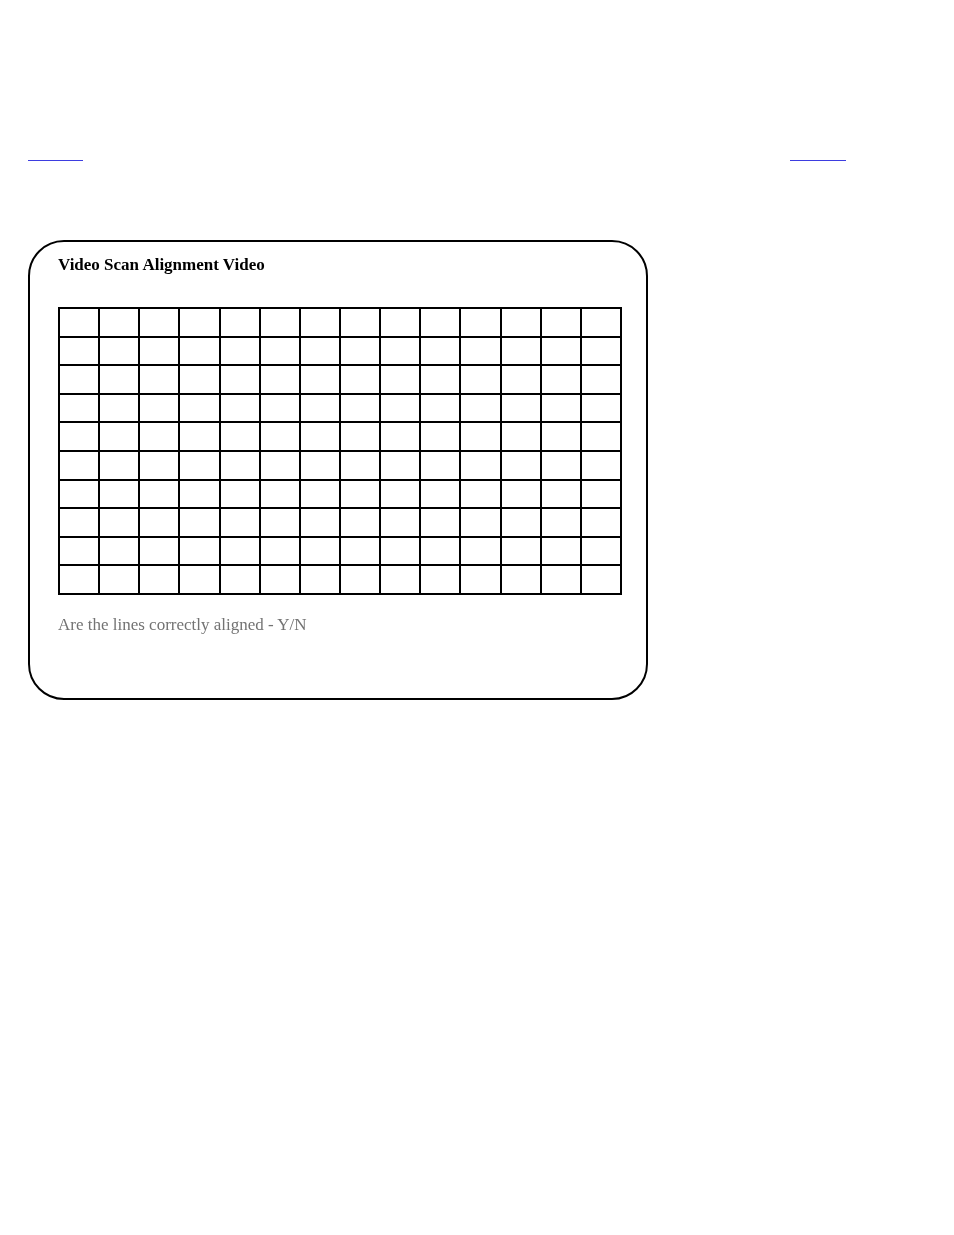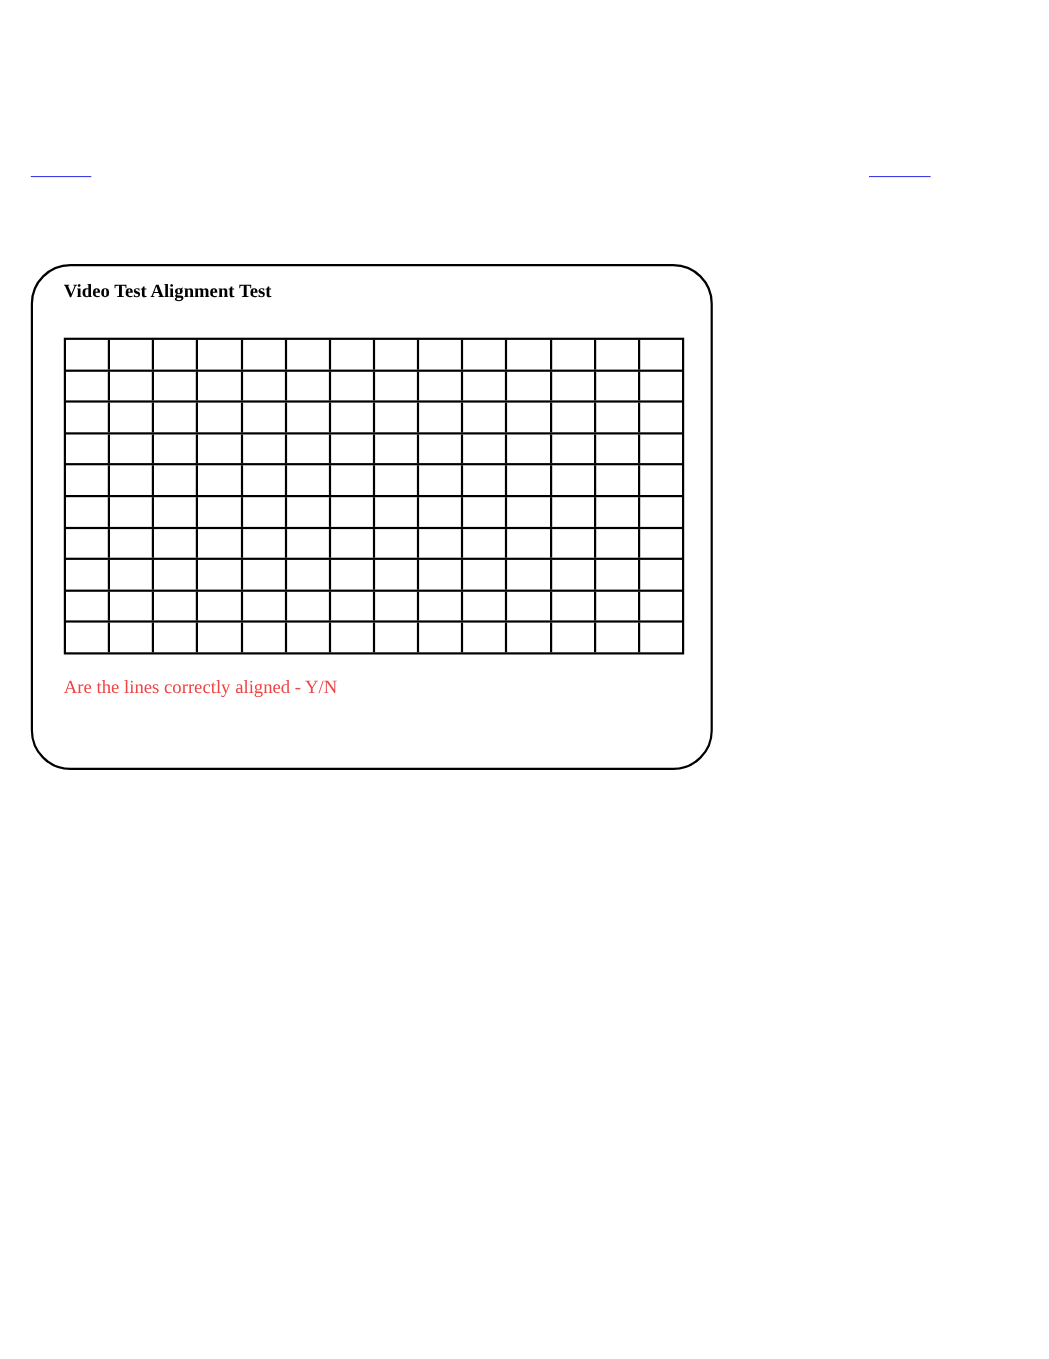--- a/index.html
+++ b/index.html
@@ -75,33 +75,33 @@
     border-left: 2px solid #000;
   }
   .cell:first-child {
     border-left: none;
   }
   .question {
     position: absolute;
     left: 28px;
     top: 373px;
     font-size: 17px;
-    color: #ef4444;
+    color: #737373;
   }
 </style>
 </head>
 <body>
 
 <div class="page">
 
   <span class="top-link-left"></span>
   <span class="top-link-right"></span>
 
   <div class="panel">
-    <div class="panel-title">Video Test Alignment Test</div>
+    <div class="panel-title">Video Scan Alignment Video</div>
 
     <div class="grid" id="grid">
         <div class="row">
           <div class="cell"></div>
           <div class="cell"></div>
           <div class="cell"></div>
           <div class="cell"></div>
           <div class="cell"></div>
           <div class="cell"></div>
           <div class="cell"></div>

